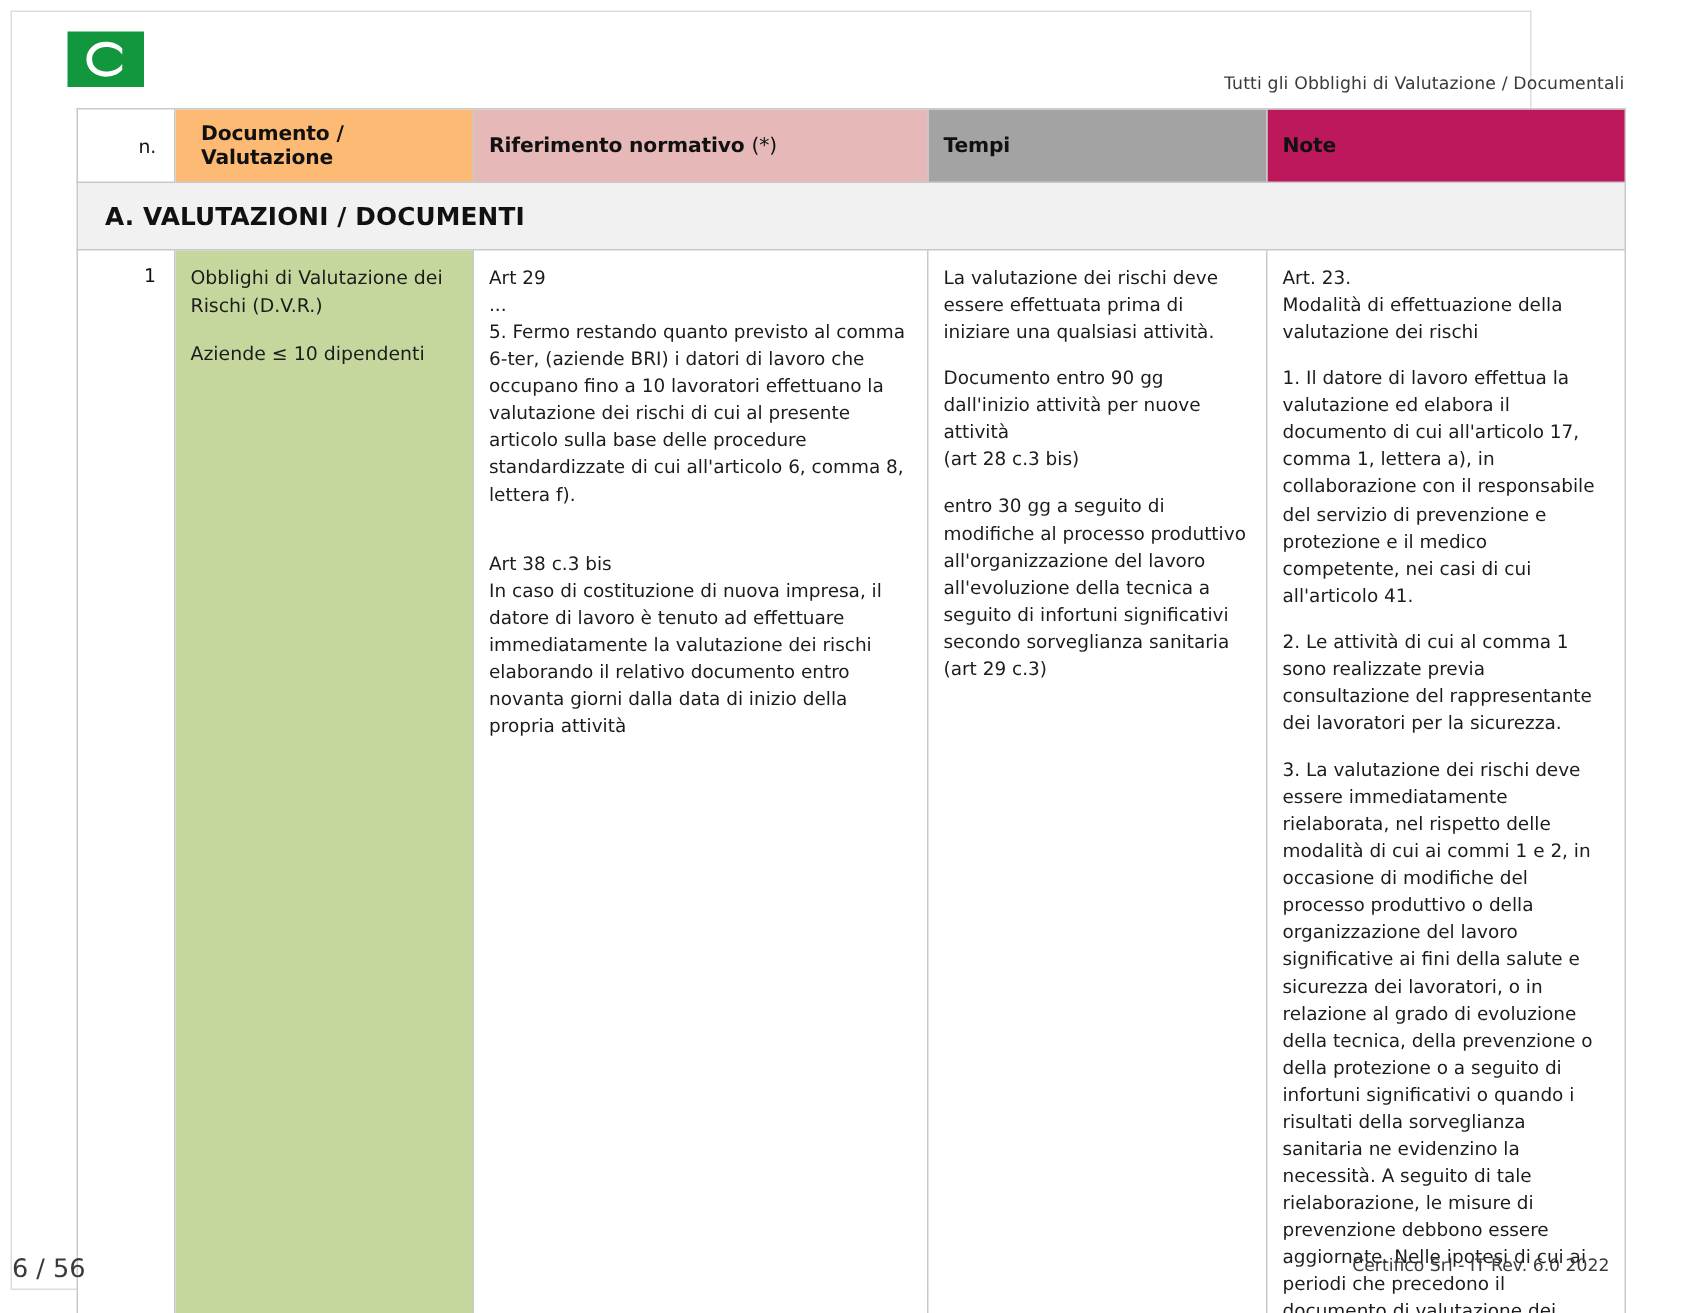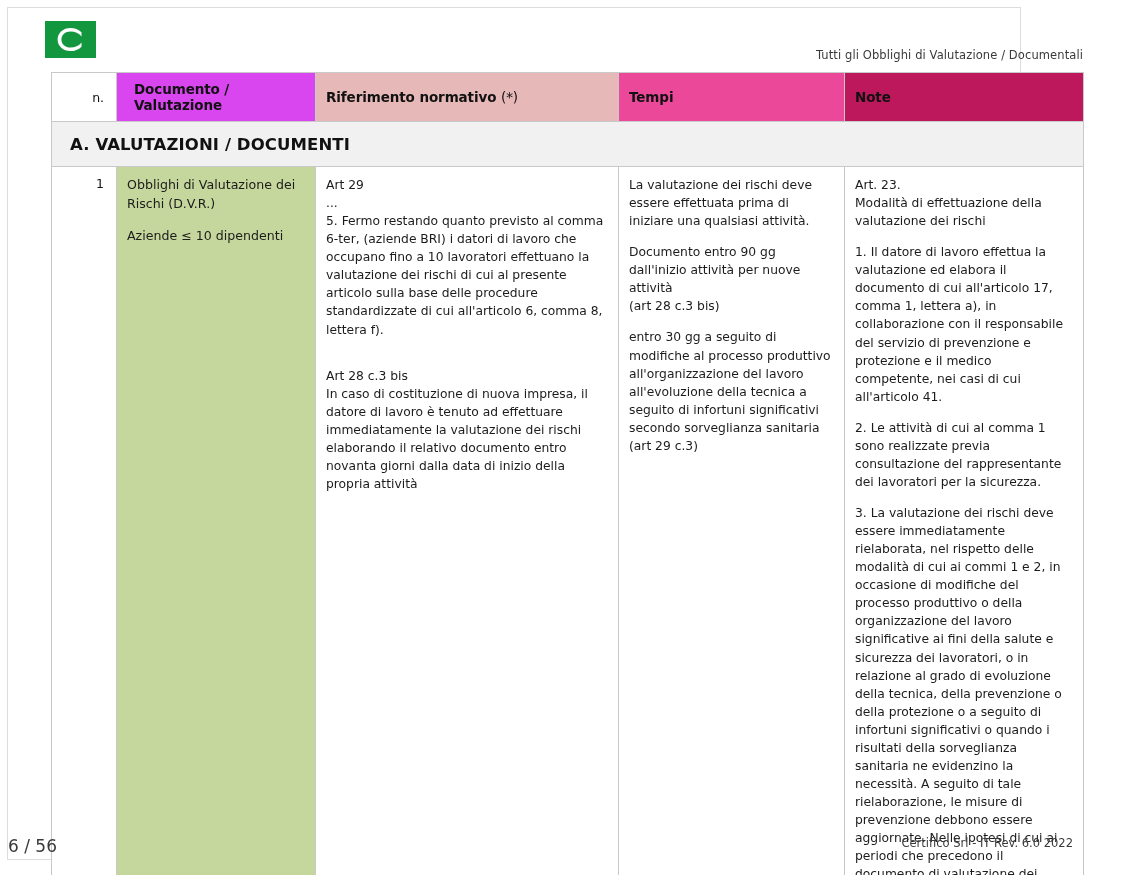--- a/index.html
+++ b/index.html
@@ -73,23 +73,23 @@
     font-size: 13.5px;
     font-weight: bold;
     color: #111111;
     text-align: left;
     padding: 8px 9px 8px 10px;
     vertical-align: middle;
     letter-spacing: -0.1px;
   }
   th.col-n      { background: #ffffff; text-align: right; padding-right: 12px;
                   font-weight: normal; font-size: 12.5px; }
-  th.col-doc    { background: #d946ef; padding-left: 17px; }
+  th.col-doc    { background: #fdba74; padding-left: 17px; }
   th.col-rif    { background: #e7b8b8; }
-  th.col-tempi  { background: #ec4899; }
+  th.col-tempi  { background: #a3a3a3; }
   th.col-note   { background: #be185d; }
   .ast { font-weight: normal; }
 
   
   .section-row td {
     background: #f1f1f1;
     height: 44px;
     padding: 0 0 0 18px;
     vertical-align: middle;
     margin-left: 28px;
@@ -198,21 +198,21 @@
         <td class="cell-doc">
           <p class="para">Obblighi di Valutazione dei
 Rischi (D.V.R.)</p>
           <p class="para">Aziende ≤ 10 dipendenti</p>
         </td>
 
         <td class="cell-rif">
           <p class="para">Art 29
 ...
 5. Fermo restando quanto previsto al comma 6-ter, (aziende  BRI) i datori di lavoro che occupano fino a 10 lavoratori effettuano la valutazione dei rischi di cui al presente articolo sulla base delle procedure standardizzate di cui all'articolo 6, comma 8, lettera f).</p>
-          <p class="para gap-lg">Art 28 c.3 bis
+          <p class="para gap-lg">Art 38 c.3 bis
 In caso di costituzione di nuova impresa, il datore di lavoro è tenuto ad effettuare immediatamente la valutazione dei rischi elaborando il relativo documento entro novanta giorni dalla data di inizio della propria attività</p>
         </td>
 
         <td class="cell-tempi">
           <p class="para">La valutazione dei rischi deve essere effettuata prima di iniziare una qualsiasi attività.</p>
           <p class="para">Documento entro 90 gg dall'inizio attività per nuove attività
 (art 28 c.3 bis)</p>
           <p class="para">entro 30 gg a seguito di modifiche al processo produttivo
 all'organizzazione del lavoro
 all'evoluzione della tecnica a seguito di infortuni significativi secondo sorveglianza sanitaria (art 29 c.3)</p>

